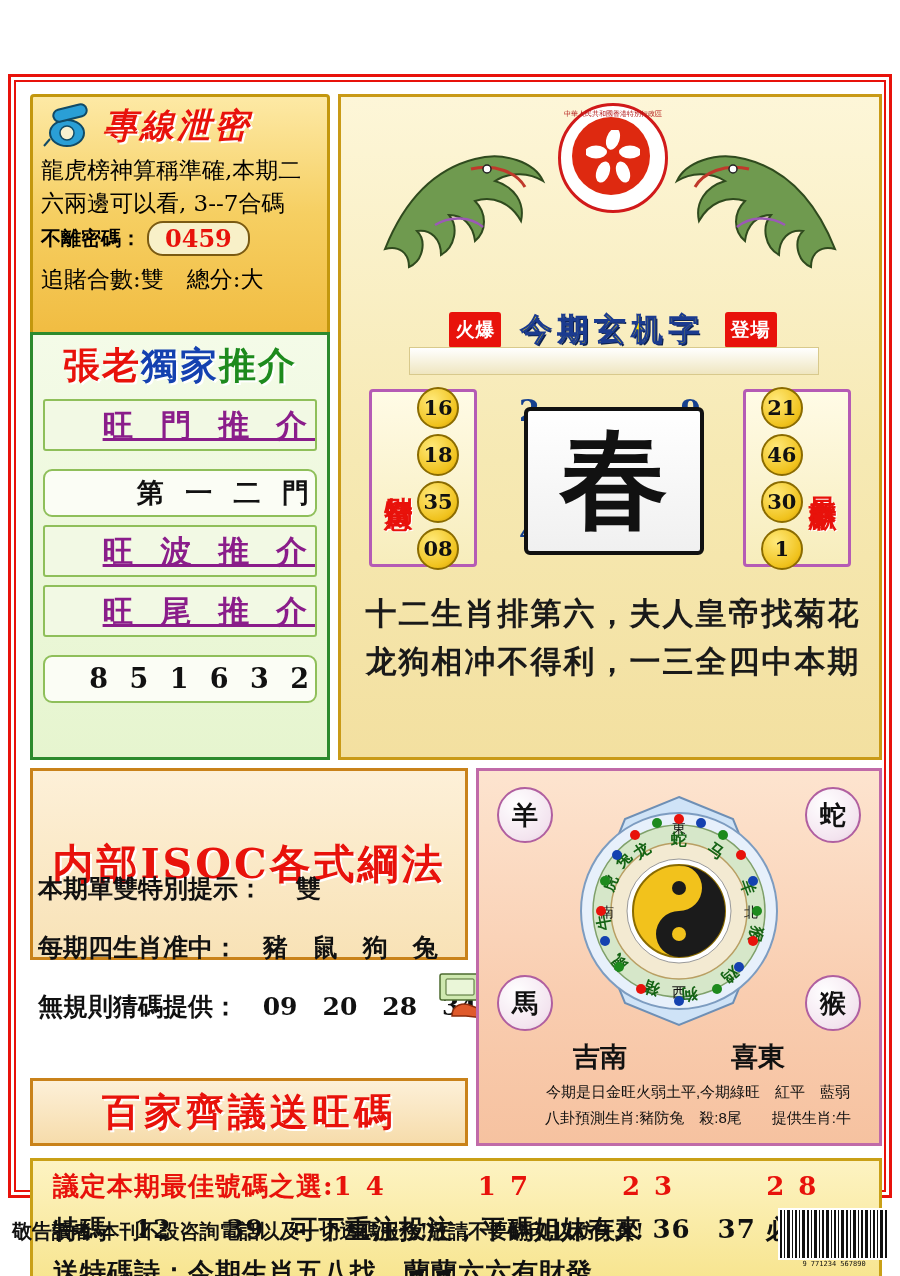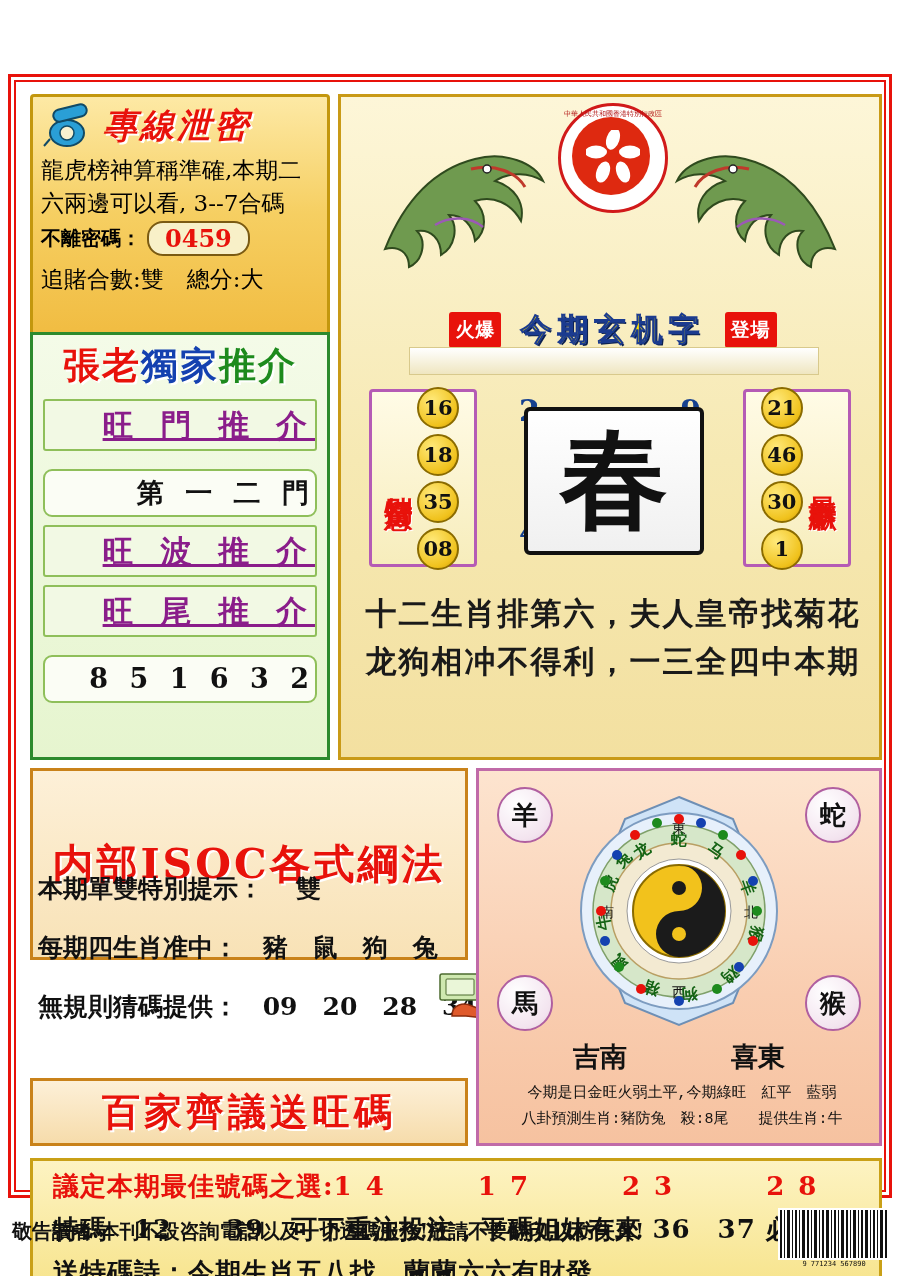--- a/index.html
+++ b/index.html
@@ -263,22 +263,22 @@
   }
   .jiNan,.xiDong{
     position:absolute;top:268px;
     font-family:"DejaVu Serif","Liberation Serif",serif;
     font-size:27px;font-weight:bold;color:#111;
   }
   .jiNan{left:94px;}
   .xiDong{right:94px;}
   .fline{
     position:absolute;left:0;width:406px;text-align:center;
-    font-family:Liberation Mono, monospace;
-    font-size:15px;color:#111;
+    font-family:Liberation Sans, sans-serif;
+    font-size:15px;color:#111;padding-left:16px;
   }
   .fl1{top:312px;}
   .fl2{top:338px;}
 
   
   .boxG{
     position:absolute;left:14px;top:1076px;width:852px;height:130px;
     border:3px solid #c9a017;box-sizing:border-box;
     background:linear-gradient(180deg,#fdf3c2,#f7e48d);
     padding:8px 0 0 0;

